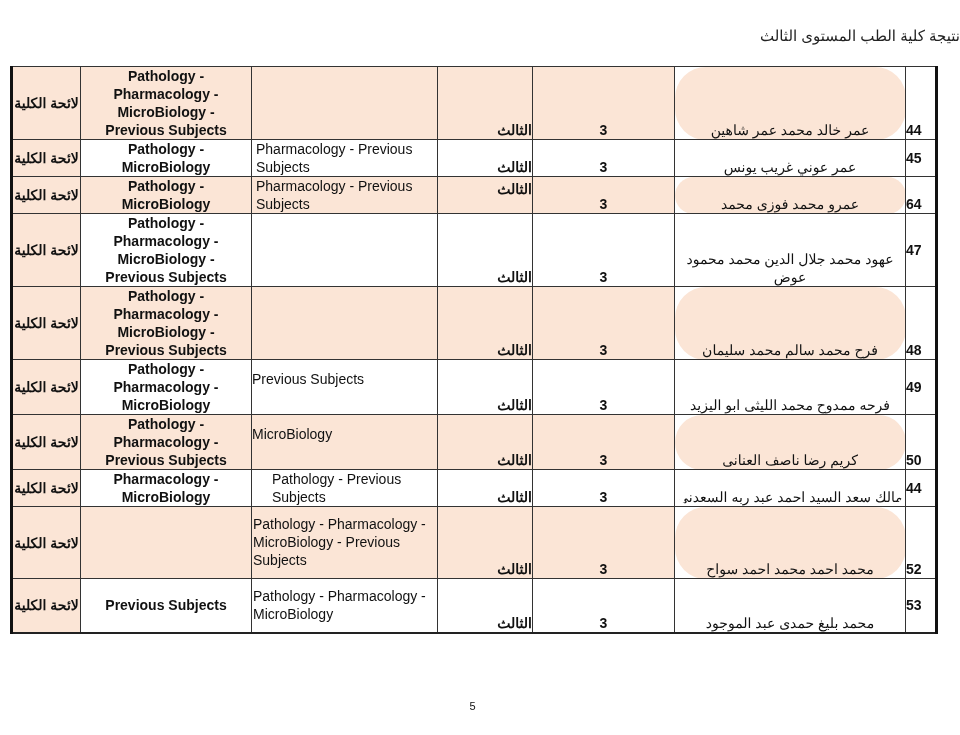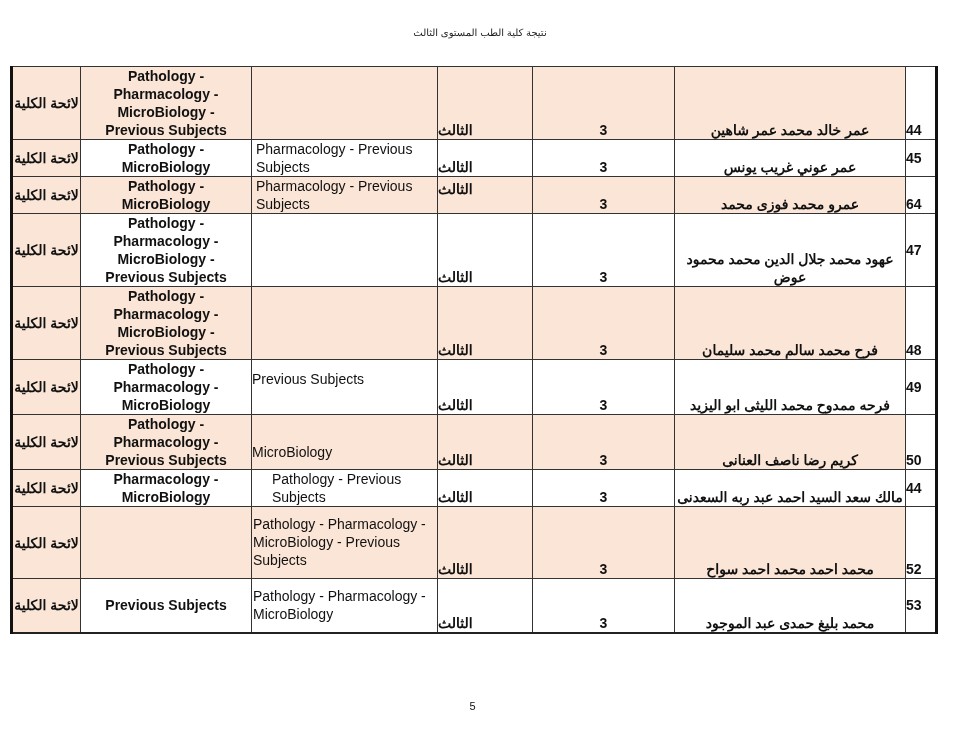--- a/index.html
+++ b/index.html
@@ -1,31 +1,31 @@
 <!DOCTYPE html>
 <html><head>
 <meta charset="utf-8">
 <style>
   html, body { margin:0; padding:0; background:#ffffff; }
   body { width:960px; height:735px; position:relative; overflow:hidden; font-family:"Liberation Sans", sans-serif; color:#111; }
-  .page-title { position:absolute; top:27px; left:0; width:960px; text-align:center; font-size:10px; color:#222; direction:rtl; }
+  .page-title { position:absolute; top:27px; left:0; width:960px; text-align:right; font-size:15px; color:#222; direction:rtl; }
   table.results {
     position:absolute; left:10px; top:66px;
     border-collapse:collapse; table-layout:fixed;
     border-left:3px solid #111; border-right:3px solid #111;
     border-top:1px solid #333; border-bottom:2px solid #222;
   }
   table.results td { border:1px solid #333; padding:0; overflow:hidden; font-size:14px; line-height:18px; }
   .c-reg { width:67px; text-align:center; vertical-align:middle; font-size:11px; font-weight:bold; direction:rtl; background:#fbe5d6;margin-left:17px; }
   .c-sub1 { width:170px; text-align:center; vertical-align:middle; font-weight:bold; font-size:14px; }
   .c-sub2 { width:185px; vertical-align:top; font-size:14px; padding-top:1px; }
-  .c-year { width:94px; text-align:left; vertical-align:bottom; font-size:12px; font-weight:bold; direction:rtl; }
+  .c-year { width:94px; text-align:right; vertical-align:bottom; font-size:12px; font-weight:bold; direction:rtl; }
   .c-year.top { vertical-align:top; padding-top:3px; }
   .c-count { width:141px; text-align:center; vertical-align:bottom; font-weight:bold; font-size:14px; }
-  .c-name { width:230px; text-align:center; vertical-align:bottom; font-weight:bold; font-size:12px; direction:rtl; }
+  .c-name { width:230px; text-align:center; vertical-align:bottom; font-weight:normal; font-size:12px; direction:rtl;border-radius:31px; }
   .c-num { width:29px; font-weight:bold; font-size:14px; background:#ffffff; }
   .c-num.bottom { vertical-align:bottom; }
   .c-num.mid { vertical-align:middle; }
   tr.shaded td { background:#fbe5d6; }
   tr.shaded td.c-num { background:#ffffff; }
   tr.plain td { background:#ffffff; }
   tr.plain td.c-reg { background:#fbe5d6; }
   .page-number { position:absolute; top:700px; left:0; width:945px; text-align:center; font-size:11px; }
   .cell-text { display:block; padding:0 2px; }
 </style>
@@ -111,21 +111,21 @@
       <td class="c-count">3</td>
       <td class="c-name">فرحه ممدوح محمد الليثى ابو اليزيد</td>
       <td class="c-num mid">49</td>
     </tr>
 
     <tr class="shaded" style="height:54px">
       <td class="c-reg">لائحة الكلية</td>
       <td class="c-sub1">
           <span class="cell-text" style="padding:0 20px">Pathology - Pharmacology - Previous Subjects</span>
         </td>
-      <td class="c-sub2" style="vertical-align:top;padding-top:28px"><span>MicroBiology</span></td>
+      <td class="c-sub2" style="vertical-align:top;padding-top:10px"><span>MicroBiology</span></td>
       <td class="c-year">الثالث</td>
       <td class="c-count">3</td>
       <td class="c-name">كريم رضا ناصف العنانى</td>
       <td class="c-num bottom">50</td>
     </tr>
 
     <tr class="plain" style="height:36px">
       <td class="c-reg">لائحة الكلية</td>
       <td class="c-sub1">
           <span class="cell-text" style="padding:0 12px">Pharmacology - MicroBiology</span>

